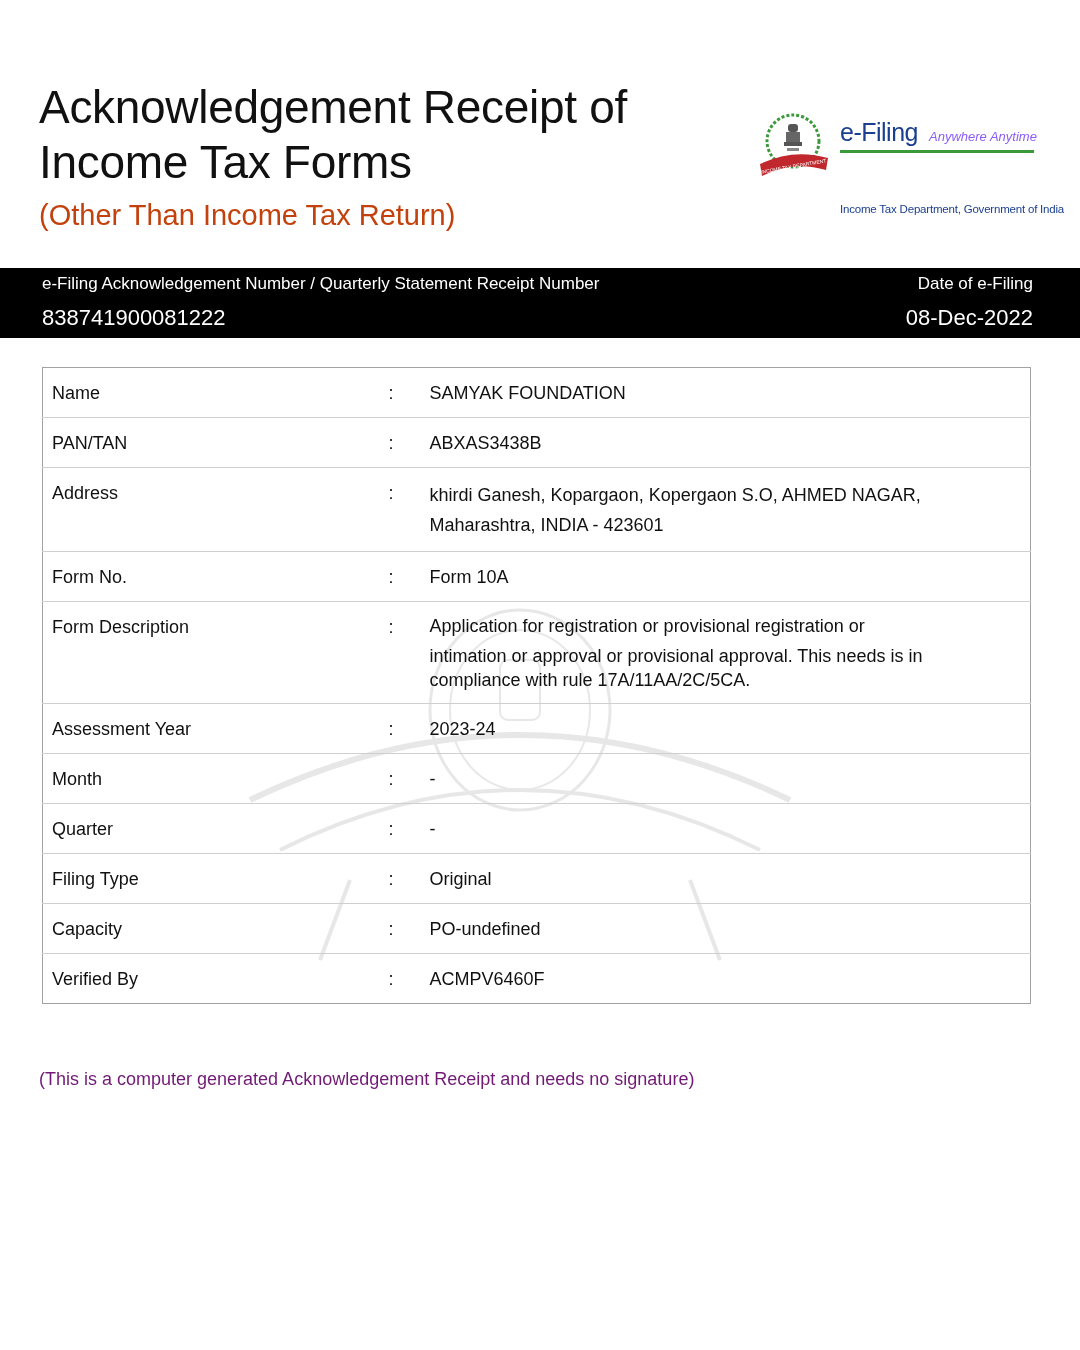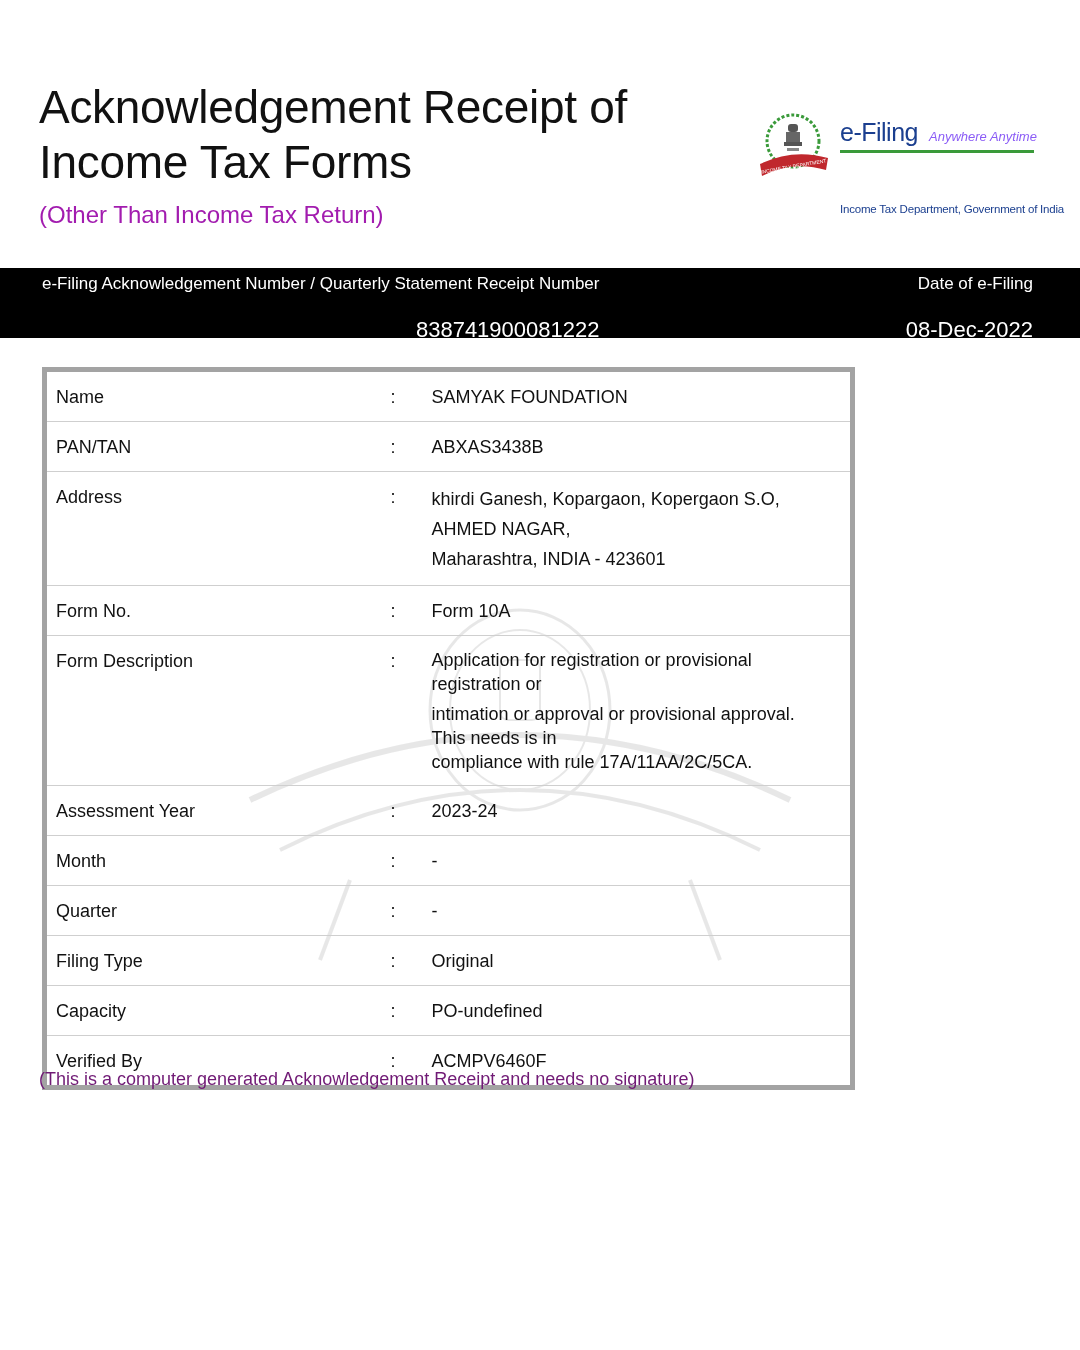--- a/index.html
+++ b/index.html
@@ -1,39 +1,39 @@
 <!DOCTYPE html>
 <html><head>
   <meta charset="utf-8">
   <style>
     * { box-sizing: border-box; margin: 0; padding: 0; }
     html, body { width: 1080px; height: 1350px; background: #ffffff; overflow: hidden; }
     body { font-family: "Liberation Sans", sans-serif; color: #111; position: relative; }
 
     .title-block { position: absolute; left: 39px; top: 80px; width: 680px; }
     .title { font-size: 46px; line-height: 55px; font-weight: normal; color: #111; letter-spacing: -0.3px; }
-    .subtitle { font-size: 24px; line-height: 38px; margin-top: 6px; color: #a21caf; }
+    .subtitle { font-size: 29px; line-height: 38px; margin-top: 6px; color: #c2410c; }
 
     .logo { position: absolute; left: 756px; top: 108px; width: 280px; height: 75px; }
     .logo-emblem { position: absolute; left: 0; top: 0; width: 75px; height: 75px; }
     .logo-brand { position: absolute; left: 84px; top: 10px; white-space: nowrap; }
     .logo-efiling { font-size: 25px; color: #1b3f8f; letter-spacing: -0.5px; }
     .logo-tag { font-size: 13px; color: #8b5cf6; font-style: italic; margin-left: 11px; }
     .logo-bar { position: absolute; left: 84px; top: 42px; width: 194px; height: 3px; background: #3a9a3a; }
     .logo-dept { position: absolute; left: 84px; top: 47px; font-size: 11.5px; color: #1b3f8f; white-space: nowrap; letter-spacing: -0.2px; margin-top: 48px; }
 
     .ack-bar { position: absolute; left: 0; top: 268px; width: 1080px; height: 70px; background: #000; color: #fff; }
     .ack-left { position: absolute; left: 42px; top: 5px; }
     .ack-right { position: absolute; right: 47px; top: 5px; text-align: right; }
     .ack-label { font-size: 17px; line-height: 22px; }
-    .ack-value { font-size: 22px; line-height: 30px; margin-top: 20px; text-align: right; }
+    .ack-value { font-size: 22px; line-height: 30px; margin-top: 8px; }
 
     .watermark { position: absolute; left: 230px; top: 600px; width: 580px; height: 380px; opacity: 0.12; pointer-events: none; }
 
-    .details { position: absolute; left: 42px; top: 367px; width: 813px; border: 5px solid #a3a3a3; border-collapse: collapse; }
+    .details { position: absolute; left: 42px; top: 367px; width: 989px; border: 1px solid #a3a3a3; border-collapse: collapse; }
     .details tr { border-bottom: 1px solid #cfcfcf; }
     .details tr:last-child { border-bottom: none; }
     .details td { font-size: 18px; line-height: 26px; vertical-align: top; padding: 12px 0 11px 0; color: #111; }
     .details td.lbl { width: 346px; padding-left: 9px; }
     .details td.sep { width: 41px; }
     .details td.val { padding-right: 20px; }
     .details tr.multi td.val { line-height: 30px; }
     .details tr.desc td.val { line-height: 24px; }
 
     .footer-note { position: absolute; left: 39px; top: 1069px; font-size: 18px; color: #701a75; }

